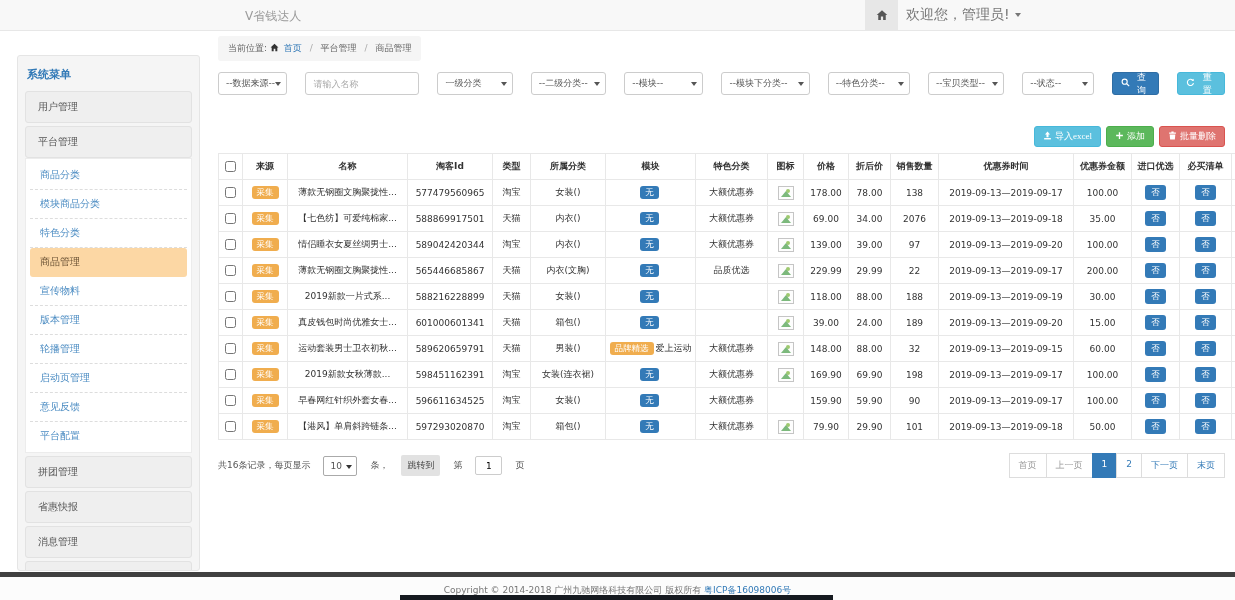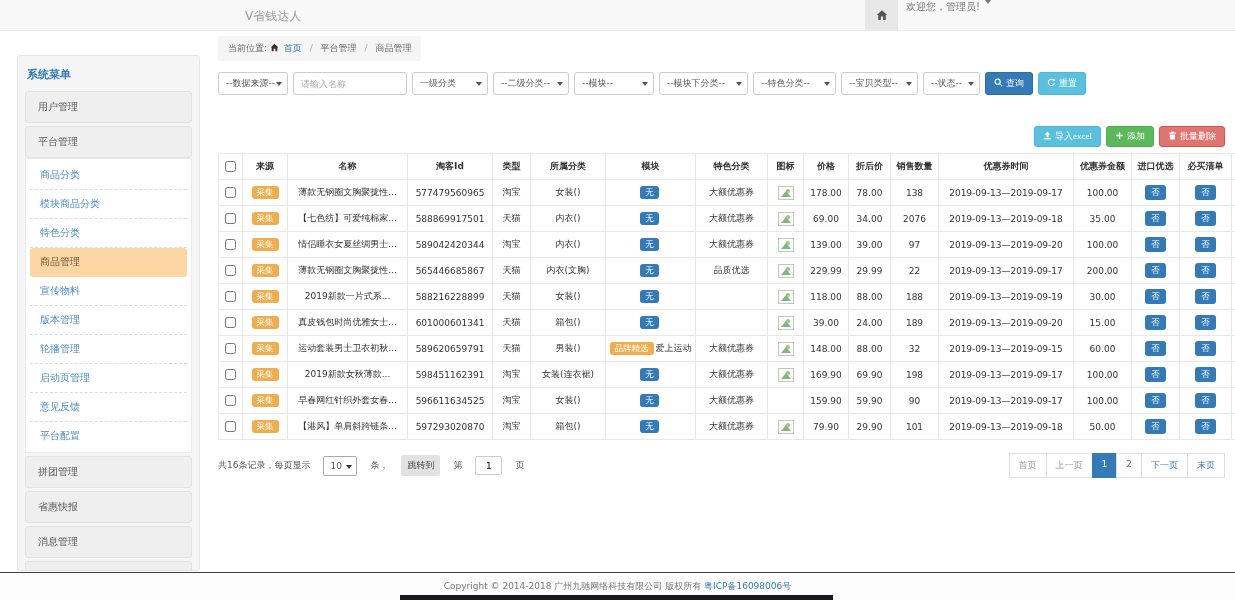--- a/index.html
+++ b/index.html
@@ -2,38 +2,38 @@
 <html><head>
 <meta charset="utf-8">
 <style>
 *{box-sizing:border-box;margin:0;padding:0}
 html,body{width:1235px;height:600px;overflow:hidden}
 body{position:relative;font-family:"DejaVu Sans","Liberation Sans",sans-serif;background:#fff;color:#333;font-size:9px}
 
 .topbar{position:absolute;top:0;left:0;right:0;height:31px;background:#f8f8f8;border-bottom:1px solid #e7e7e7}
 .brand{position:absolute;left:245px;top:8px;font-size:12px;color:#9b9b9b;white-space:nowrap}
 .home-box{position:absolute;left:865px;top:0;width:33px;height:30px;background:#e7e7e7;color:#555;display:flex;align-items:center;justify-content:center;cursor:pointer}
-.welcome{position:absolute;left:906px;top:0;height:30px;display:flex;gap:5px;color:#777;font-size:10px;cursor:pointer}
+.welcome{position:absolute;left:906px;top:0;height:30px;display:flex;align-items:center;gap:5px;color:#777;font-size:14px;cursor:pointer}
 .caret{display:inline-block;width:0;height:0;border-left:3.5px solid transparent;border-right:3.5px solid transparent;border-top:4.5px solid #777}
 
 .sidebar{position:absolute;left:17px;top:55px;width:183px;height:516px;background:#f5f5f5;border:1px solid #e5e5e5;border-radius:3px;padding:6px 7px;overflow:hidden}
 .sb-title{color:#337ab7;font-weight:bold;font-size:11px;padding:5px 2px 9px}
 .sb-top{background:#efefef;border:1px solid #e2e2e2;border-radius:3px;padding:8px 12px;margin-bottom:3px;font-size:10px;color:#555;cursor:pointer}
 .sb-sub{background:#fff;border:1px solid #ececec;margin:-3px 0 3px;padding:2px 4px}
 .sb-sub-item{padding:7px 10px;font-size:10px;color:#4a8bc2;border-bottom:1px dashed #ddd;cursor:pointer}
 .sb-sub-item:last-child{border-bottom:none}
 .sb-sub-item.active{background:#fcd7a4;border-radius:3px;color:#6b5335;border-bottom-color:transparent}
 
 .main{position:absolute;left:218px;top:36px;width:1007px}
 .breadcrumb{display:inline-block;background:#f5f5f5;border-radius:3px;padding:6px 10px;color:#666}
 .breadcrumb .bc-home{color:#337ab7;cursor:pointer}
 .breadcrumb .bc-sep{color:#aaa;margin:0 5px}
 .bc-homeicon{color:#333;margin-right:2px;vertical-align:-1px}
 
-.filters{display:flex;gap:5px;margin-top:11px;align-items:center}
+.filters{display:flex;gap:18px;margin-top:11px;align-items:center}
 .fselect{position:relative;height:23px;border:1px solid #ccc;border-radius:3px;background:#fff;color:#555;display:flex;align-items:center;padding:0 14px 0 7px;cursor:pointer;white-space:nowrap;overflow:hidden}
 .fselect .sel-caret{position:absolute;right:5px;top:9px;border-top-color:#555}
 .ftext{height:23px;border:1px solid #ccc;border-radius:3px;padding:0 7px;font-size:9px;color:#333;font-family:Liberation Sans, sans-serif}
 .ftext::placeholder{color:#aaa}
 .btn{height:23px;border:1px solid transparent;border-radius:3px;color:#fff;font-size:9px;display:inline-flex;align-items:center;gap:3px;padding:0 8px;cursor:pointer;font-family:Liberation Serif, serif}
 .btn-primary{background:#337ab7;border-color:#2e6da4}
 .btn-info{background:#5bc0de;border-color:#46b8da}
 .btn-success{background:#5cb85c;border-color:#4cae4c}
 .btn-danger{background:#df7470;border-color:#d9534f}
 
@@ -57,21 +57,21 @@
 .pg-left{display:flex;align-items:center;gap:13px}
 .per-select{position:relative;width:34px;height:20px;border:1px solid #aaa;border-radius:2px;background:#fff;display:flex;align-items:center;padding-left:6px;cursor:pointer}
 .per-select .sel-caret{position:absolute;right:4px;top:8px;border-top-color:#333}
 .jump-btn{background:#e2e2e2;border-radius:2px;padding:4px 6px;cursor:pointer;color:#444}
 .jump-input{width:27px;height:19px;border:1px solid #ccc;border-radius:2px;text-align:center;font-size:9px;font-family:inherit}
 .pg-right{display:flex}
 .pg-item{border:1px solid #ddd;background:#fff;padding:5px 9px;margin-left:-1px;color:#337ab7;cursor:pointer}
 .pg-item.disabled{color:#999}
 .pg-item.active{background:#337ab7;border-color:#337ab7;color:#fff}
 
-.footer{position:absolute;left:0;right:0;bottom:0;height:28px;background:#fcfcfc;border-top:1px solid #404040;text-align:center;line-height:27px;color:#787878}
+.footer{position:absolute;left:0;right:0;bottom:0;height:28px;background:#fcfcfc;border-top:5px solid #404040;text-align:center;line-height:27px;color:#787878}
 .footer .icp{color:#337ab7;cursor:pointer}
 .bottom-strip{position:absolute;left:400px;bottom:0;width:433px;height:5px;background:#161a20;z-index:5}
 input[type=checkbox]{width:11px;height:11px;vertical-align:middle}
 svg{display:block}
 .btn svg,.op-btn svg{display:inline-block}
 </style>
 </head>
 <body>
 
 <div class="topbar">
@@ -149,21 +149,21 @@
         <span class="caret sel-caret"></span>
       </div>
     <div class="fselect" style="width:83px">
         <span>--特色分类--</span>
         <span class="caret sel-caret"></span>
       </div>
     <div class="fselect" style="width:77px">
         <span>--宝贝类型--</span>
         <span class="caret sel-caret"></span>
       </div>
-    <div class="fselect" style="width:57px">
+    <div class="fselect" style="width:72px">
         <span>--状态--</span>
         <span class="caret sel-caret"></span>
       </div>
     <button class="btn btn-primary">
         <span><svg viewBox="0 0 16 16" width="9" height="9">
             <circle cx="6.5" cy="6.5" r="4.5" fill="none" stroke="#fff" stroke-width="2"></circle>
             <line x1="10.2" y1="10.2" x2="14.5" y2="14.5" stroke="#fff" stroke-width="2"></line>
           </svg></span>
         <span>查询</span>
       </button>

